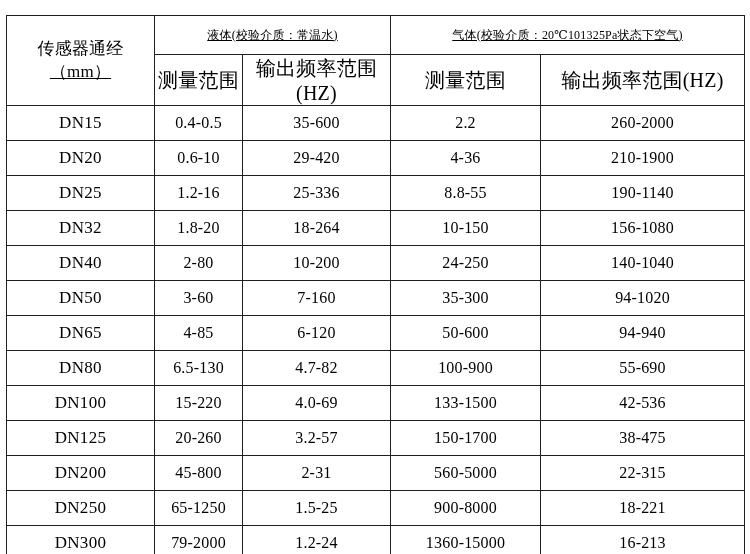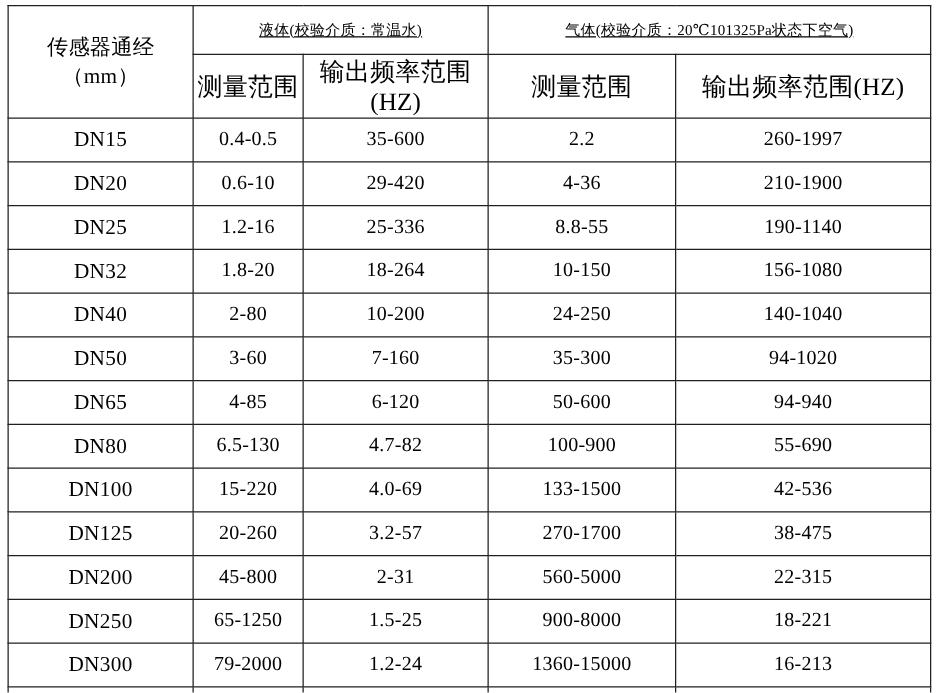--- a/index.html
+++ b/index.html
@@ -11,21 +11,21 @@
     width: 750px;
     height: 554px;
     font-family: "Liberation Serif", "DejaVu Serif", serif;
     color: #000000;
     overflow: hidden;
   }
   .sheet {
     width: 750px;
     height: 458px;
     box-sizing: border-box;
-    padding: 4px 6px 4px 6px;
+    padding: 15px 6px 4px 6px;
   }
   table.spec {
     border-collapse: collapse;
     width: 738px;
     table-layout: fixed;
   }
   table.spec th,
   table.spec td {
     border: 1px solid #231f20;
     text-align: center;
@@ -43,21 +43,21 @@
 
   .hdr-row1 td, .hdr-row1 th { height: 38px; }
   .hdr-row2 td, .hdr-row2 th { height: 38px; }
   tbody tr td { height: 34px; }
 
   .h-main {
     font-size: 17px;
     line-height: 1.35;
     letter-spacing: 0.2px;
   }
-  .h-main .line2 { display: block; }
+  .h-main .line2 { display: block; text-decoration: underline; }
   .h-sub {
     font-size: 20px;
     letter-spacing: 0.2px;
   }
   .h-group {
     font-size: 12px;
     letter-spacing: 0.2px;
     text-decoration: underline;
   }
   td.dn {
@@ -96,21 +96,21 @@
         <th class="h-sub">测量范围</th>
         <th class="h-sub">输出频率范围(HZ)</th>
       </tr>
     </thead>
     <tbody id="spec-body">
         <tr>
           <td class="dn">DN15</td>
           <td class="val">0.4-0.5</td>
           <td class="val">35-600</td>
           <td class="val">2.2</td>
-          <td class="val">260-1997</td>
+          <td class="val">260-2000</td>
         </tr>
         <tr>
           <td class="dn">DN20</td>
           <td class="val">0.6-10</td>
           <td class="val">29-420</td>
           <td class="val">4-36</td>
           <td class="val">210-1900</td>
         </tr>
         <tr>
           <td class="dn">DN25</td>
@@ -158,21 +158,21 @@
           <td class="dn">DN100</td>
           <td class="val">15-220</td>
           <td class="val">4.0-69</td>
           <td class="val">133-1500</td>
           <td class="val">42-536</td>
         </tr>
         <tr>
           <td class="dn">DN125</td>
           <td class="val">20-260</td>
           <td class="val">3.2-57</td>
-          <td class="val">270-1700</td>
+          <td class="val">150-1700</td>
           <td class="val">38-475</td>
         </tr>
         <tr>
           <td class="dn">DN200</td>
           <td class="val">45-800</td>
           <td class="val">2-31</td>
           <td class="val">560-5000</td>
           <td class="val">22-315</td>
         </tr>
         <tr>

